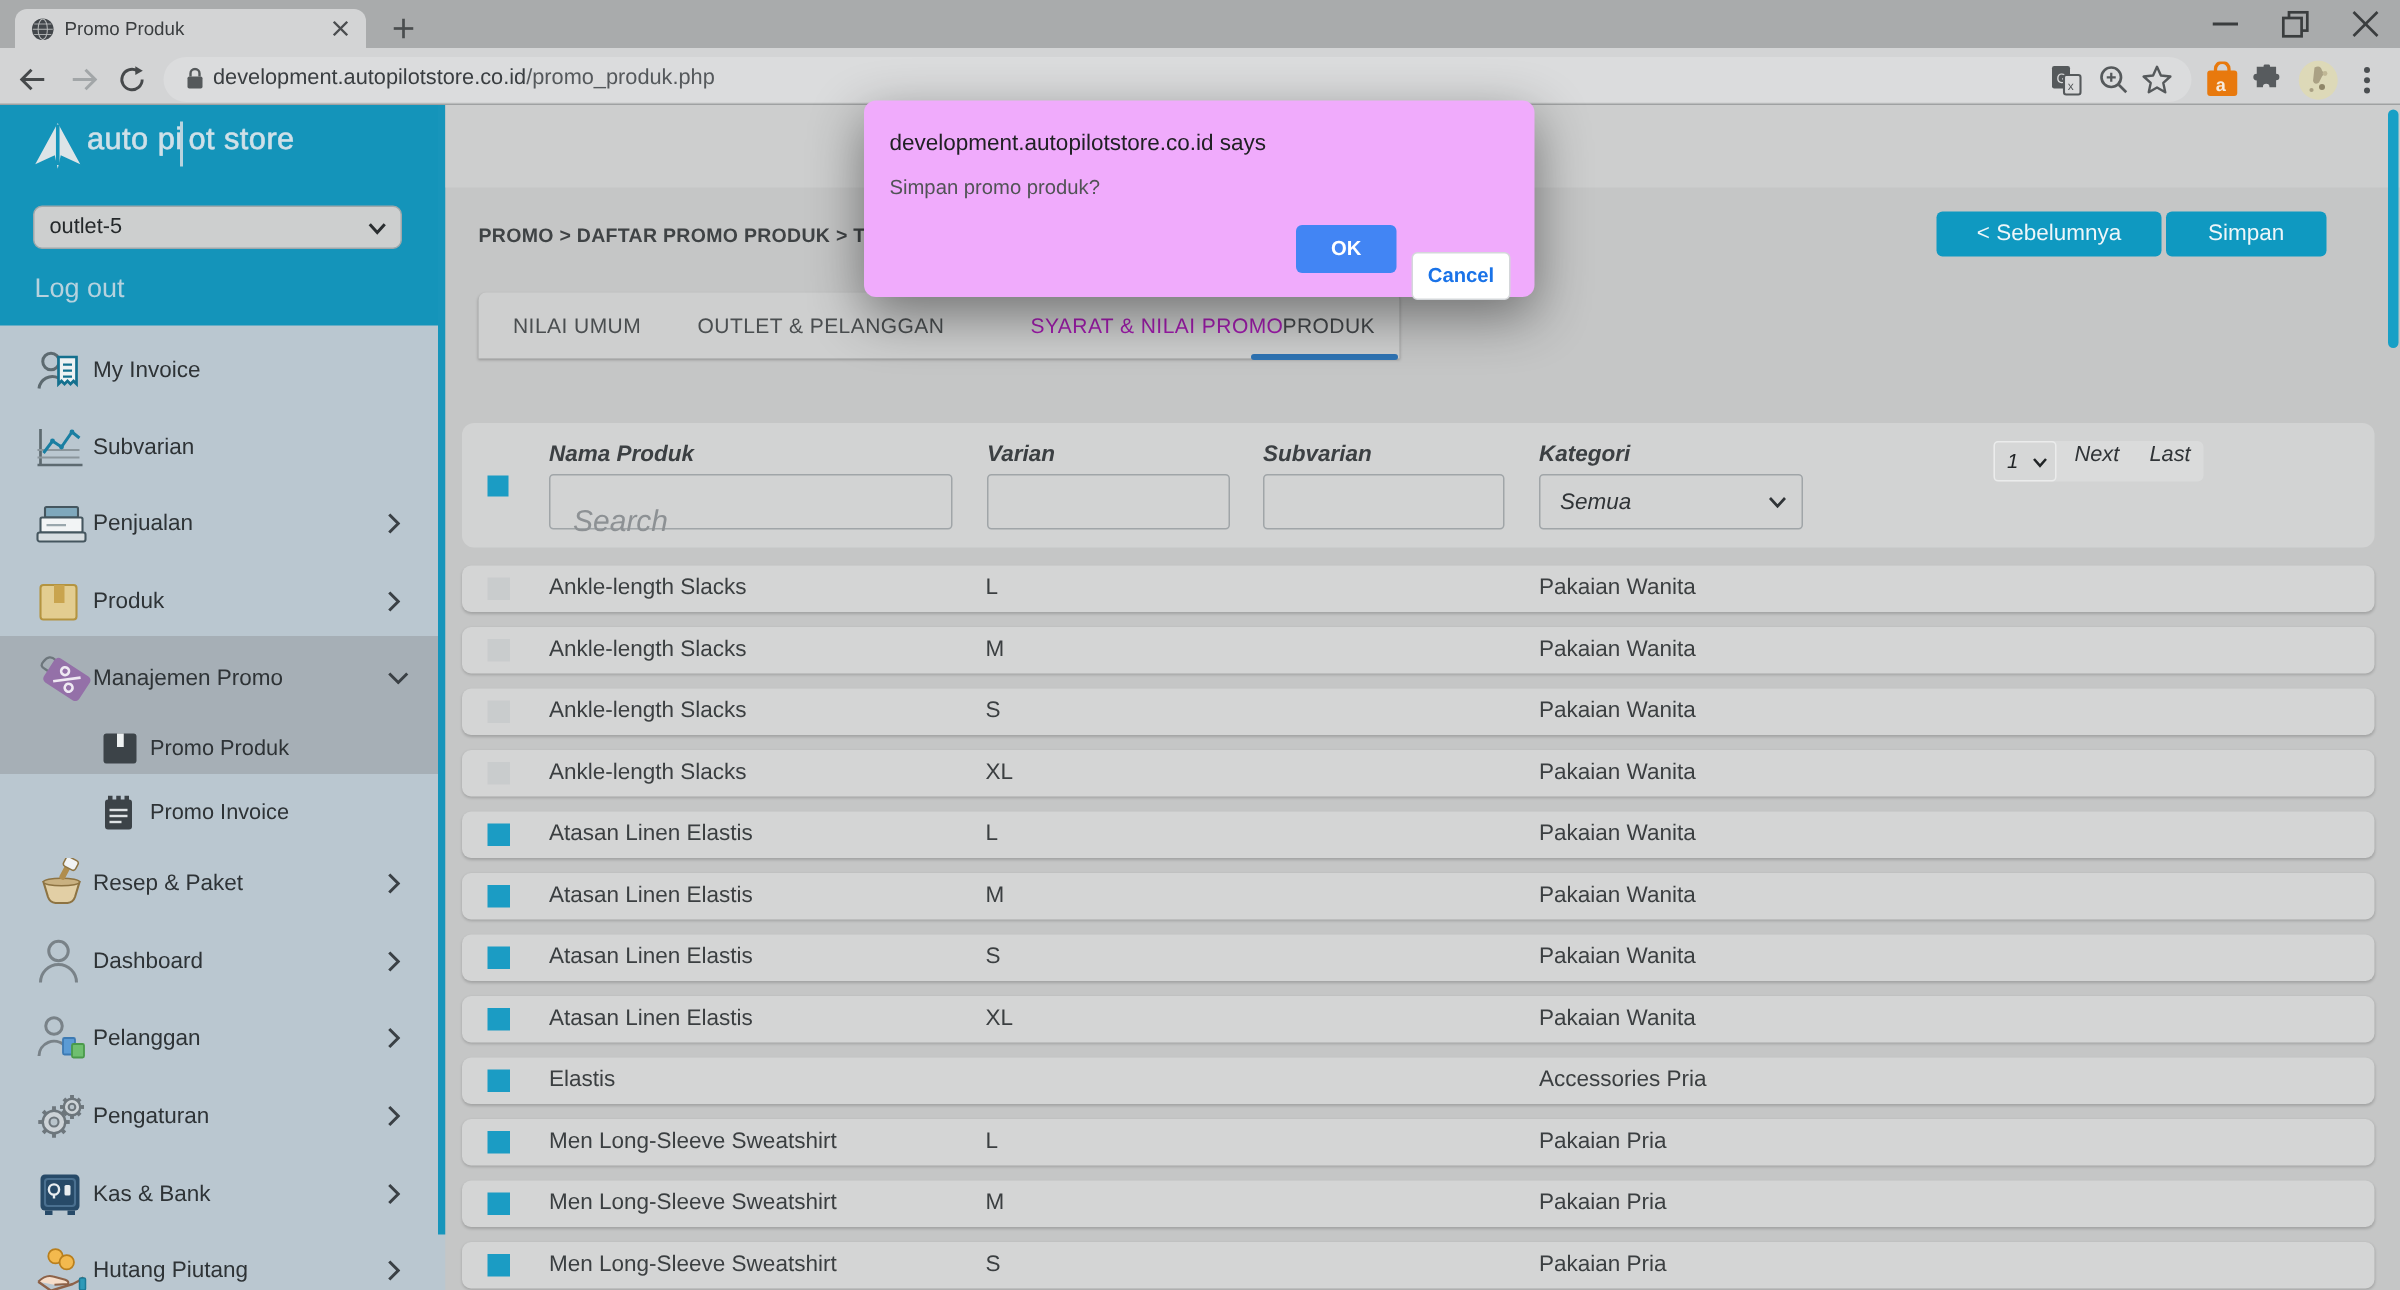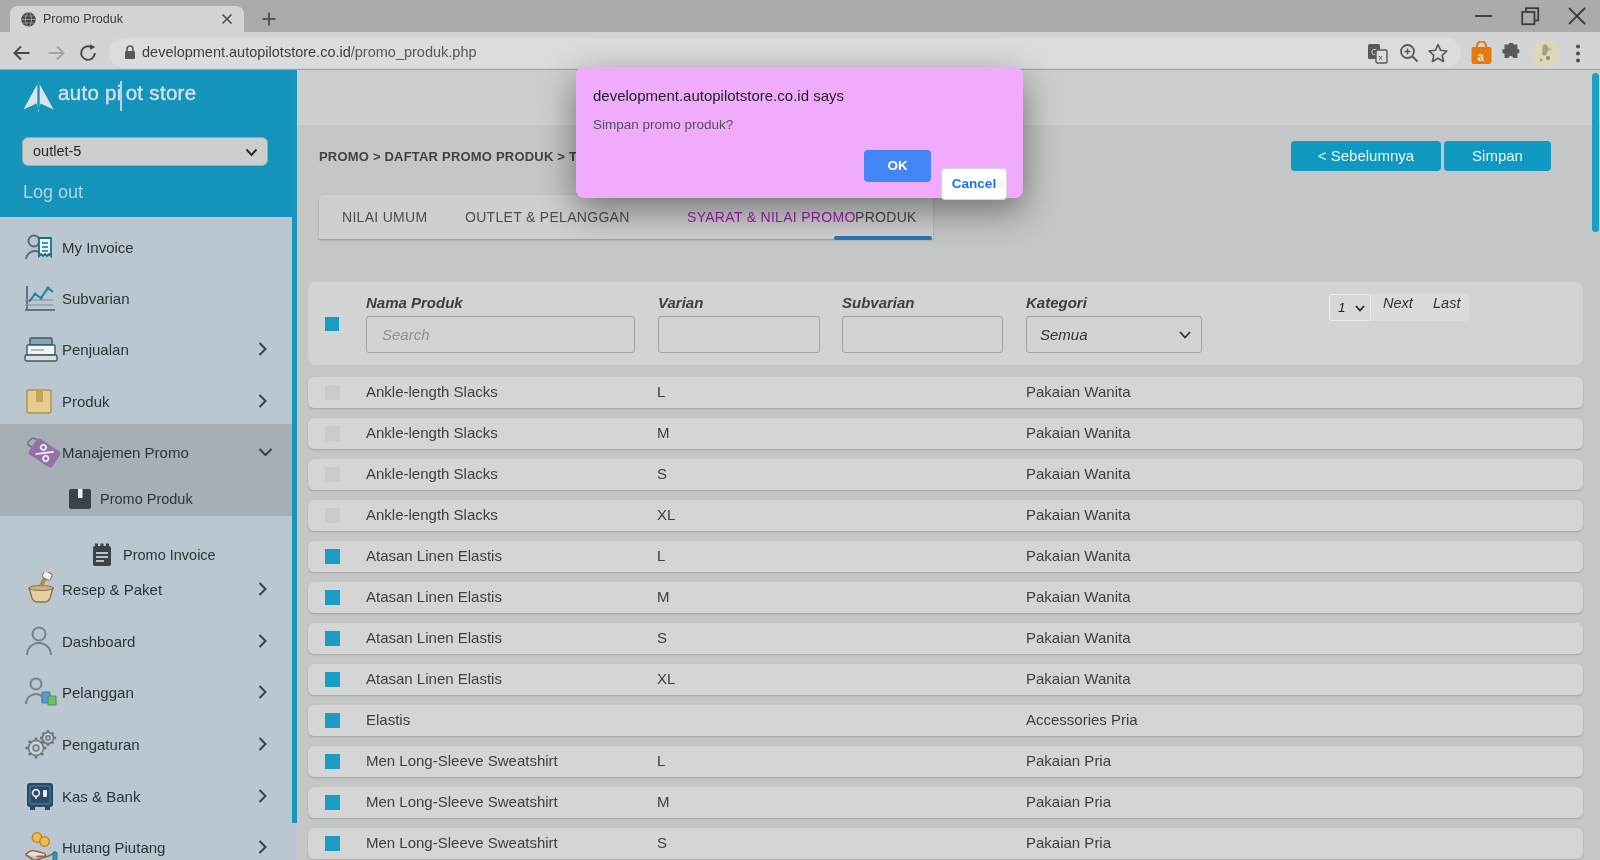--- a/index.html
+++ b/index.html
@@ -208,21 +208,21 @@
   </div>
 
   <div class="mi sub" style="top:412px;">
     <svg class="ic" width="24" height="22" viewBox="0 0 24 22">
       <rect x="1" y="1" width="22" height="20" rx="2" fill="#3c4348"></rect>
       <rect x="10" y="1" width="4.5" height="9" fill="#eef1f2"></rect>
     </svg>
     <div class="lbl">Promo Produk</div>
   </div>
 
-  <div class="mi sub" style="top:468px;margin-left:23px;">
+  <div class="mi sub" style="top:455px;">
     <svg class="ic" width="22" height="24" viewBox="0 0 22 24">
       <rect x="2" y="3" width="18" height="20" rx="2" fill="#3c4348"></rect>
       <rect x="4" y="0.5" width="3" height="5" fill="#3c4348"></rect>
       <rect x="9.5" y="0.5" width="3" height="5" fill="#3c4348"></rect>
       <rect x="15" y="0.5" width="3" height="5" fill="#3c4348"></rect>
       <line x1="5" y1="10" x2="17" y2="10" stroke="#dfe3e5" stroke-width="1.6"></line>
       <line x1="5" y1="14" x2="17" y2="14" stroke="#dfe3e5" stroke-width="1.6"></line>
       <line x1="5" y1="18" x2="13" y2="18" stroke="#dfe3e5" stroke-width="1.6"></line>
     </svg>
     <div class="lbl">Promo Invoice</div>
@@ -346,21 +346,21 @@
     <div class="abs" style="left:146px;top:0;height:44px;line-height:44px;font-size:14px;letter-spacing:0.3px;color:#4a4e50;">OUTLET &amp; PELANGGAN</div>
     <div class="abs" style="left:340px;top:0;height:44px;line-height:44px;font-size:14px;letter-spacing:0.3px;color:#a21caf;margin-left:28px;">SYARAT &amp; NILAI PROMO</div>
     <div class="abs" style="left:536px;top:0;height:44px;line-height:44px;font-size:14px;letter-spacing:0.3px;color:#43474a;">PRODUK</div>
     <div class="abs" style="left:515px;top:41px;width:98px;height:3.5px;background:#2e73b3;border-radius:2px;"></div>
   </div>
 
   <div class="abs" style="left:11px;top:212px;width:1275px;height:83px;background:#d2d3d3;border-radius:8px;font-style:italic;">
     <div class="abs" style="left:17px;top:35px;width:14px;height:14px;background:#1b9cc4;"></div>
     <div class="abs" style="left:58px;top:12px;font-size:15px;font-weight:bold;color:#3c4043;">Nama Produk</div>
     <div class="abs" style="left:58px;top:34px;width:269px;height:37px;border:1.5px solid #a0a5a8;border-radius:3px;">
-      <div class="abs" style="left:15px;top:9px;font-size:15px;color:#8d9194;">Search</div>
+      <div class="abs" style="left:15px;top:20px;font-size:20px;color:#8d9194;">Search</div>
     </div>
     <div class="abs" style="left:350px;top:12px;font-size:15px;font-weight:bold;color:#3c4043;">Varian</div>
     <div class="abs" style="left:350px;top:34px;width:162px;height:37px;border:1.5px solid #a0a5a8;border-radius:3px;"></div>
     <div class="abs" style="left:534px;top:12px;font-size:15px;font-weight:bold;color:#3c4043;">Subvarian</div>
     <div class="abs" style="left:534px;top:34px;width:161px;height:37px;border:1.5px solid #a0a5a8;border-radius:3px;"></div>
     <div class="abs" style="left:718px;top:12px;font-size:15px;font-weight:bold;color:#3c4043;">Kategori</div>
     <div class="abs" style="left:718px;top:34px;width:176px;height:37px;border:1.5px solid #a0a5a8;border-radius:3px;">
       <div class="abs" style="left:13px;top:9px;font-size:15px;color:#303437;">Semua</div>
       <svg class="abs" style="left:152px;top:14px;" width="12" height="8" viewBox="0 0 12 8">
           <polyline points="1,1 6,6.5 11,1" fill="none" stroke="#303437" stroke-width="1.8"></polyline>

